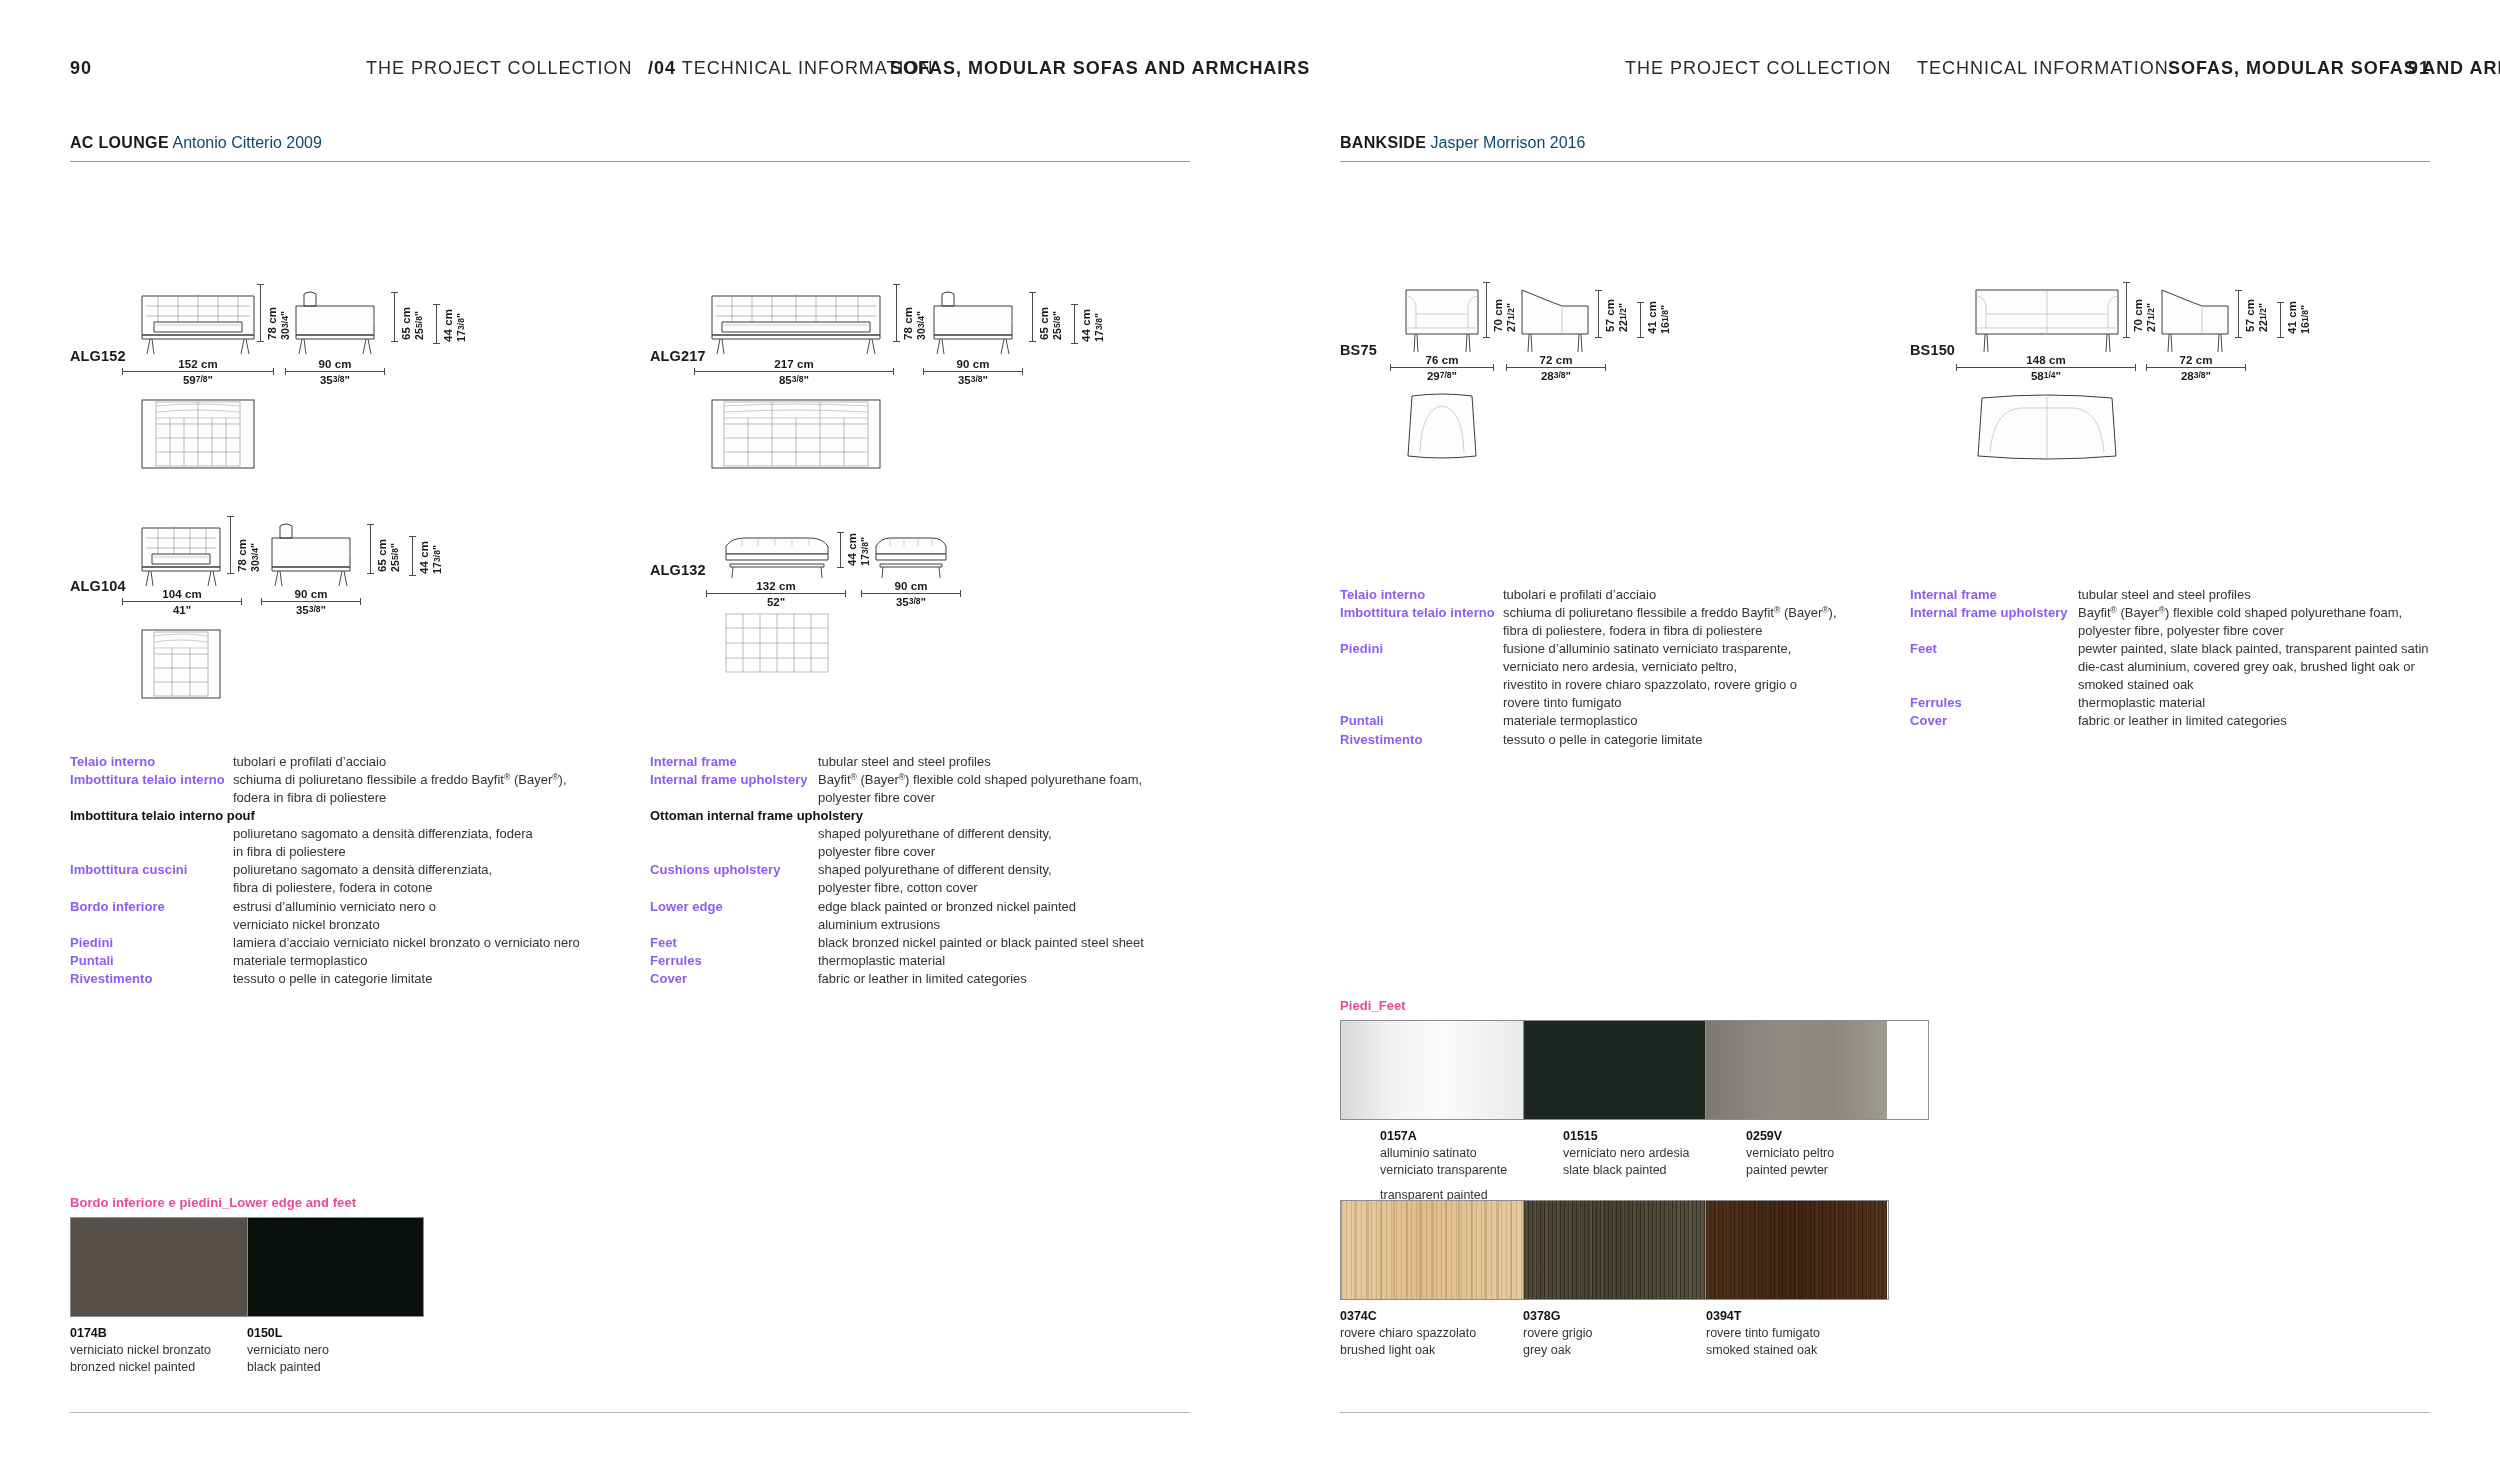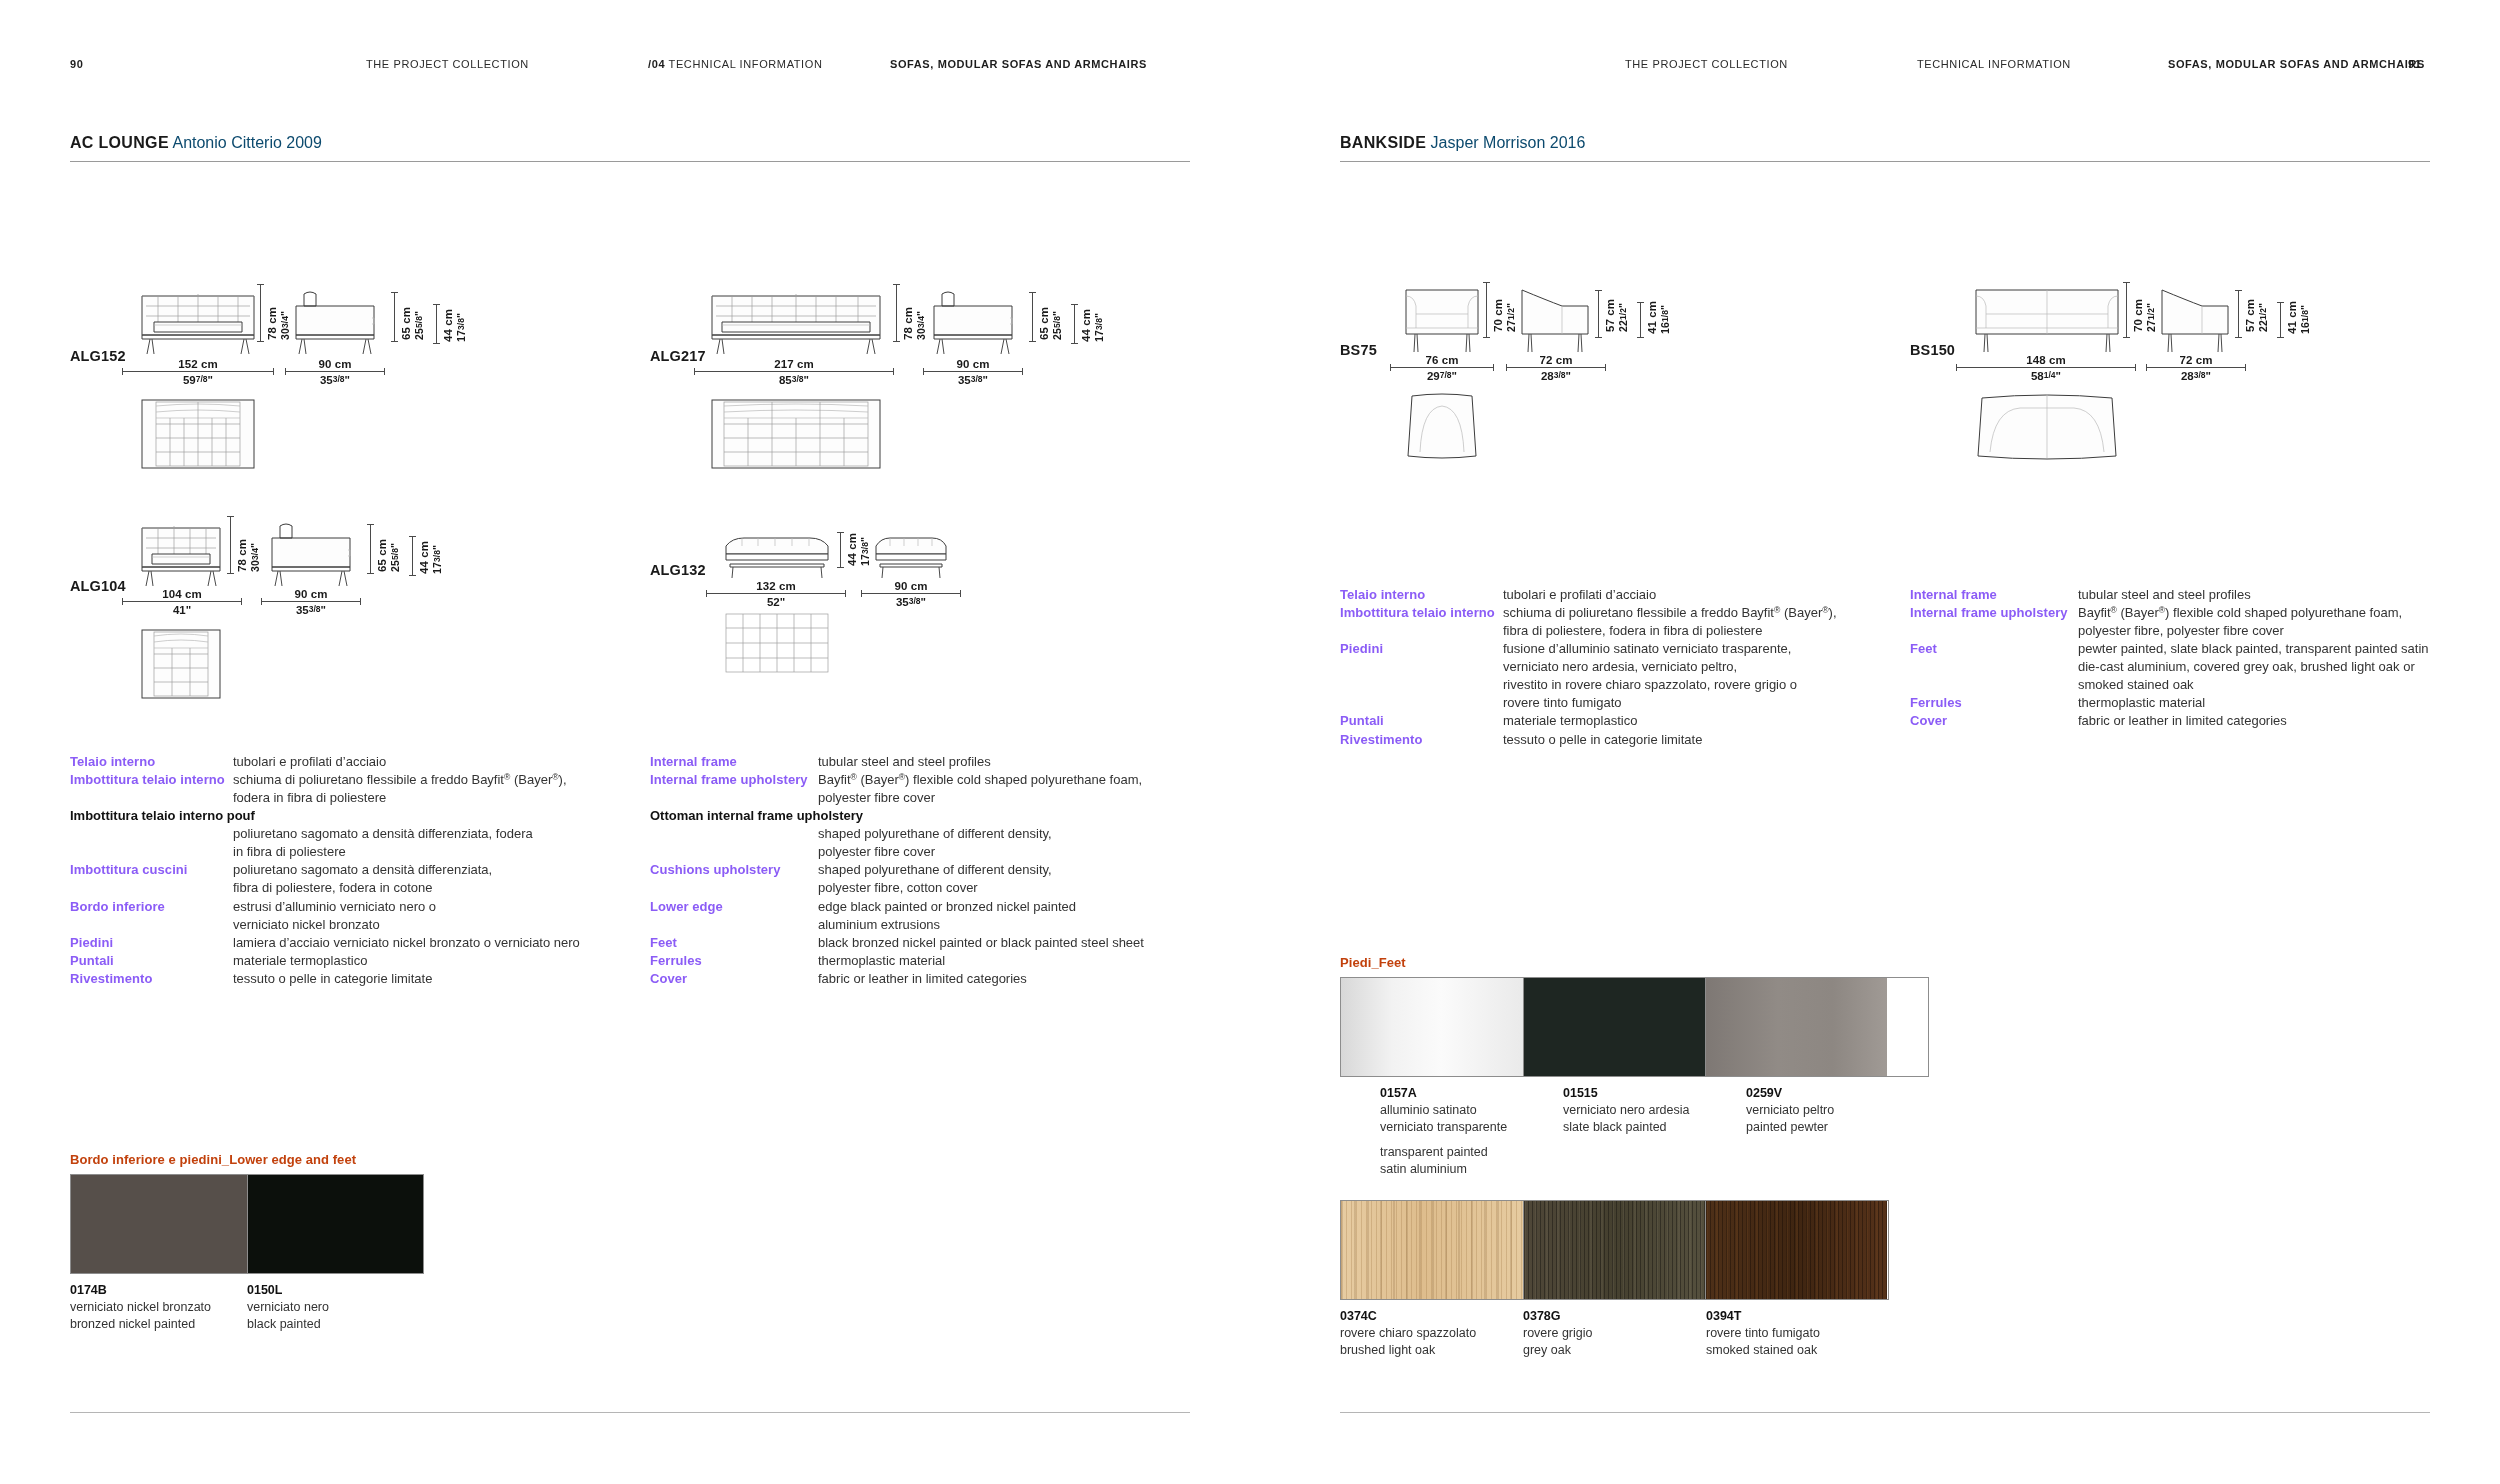--- a/index.html
+++ b/index.html
@@ -9,21 +9,21 @@
     font-family: "Liberation Sans", sans-serif;
     color: #1a1a1a;
     overflow: hidden;
   }
   .spread { position: relative; width: 2500px; height: 1484px; display: flex; }
   .page { position: relative; width: 1250px; height: 1484px; }
 
   
   .runhead {
     position: absolute; top: 58px; left: 0; width: 100%;
-    height: 22px; font-size: 11px; letter-spacing: .055em;
+    height: 22px; font-size: 18px; letter-spacing: .055em;
     color: #1d1d1d; text-transform: uppercase; padding-left: 8px;
   }
   .rh-item { position: absolute; white-space: nowrap; }
   .rh-light { font-weight: normal; color: #2a2a2a; }
 
   .page-left .rh-folio { left: 70px; font-weight: bold; }
   .page-left .rh-collection { left: 366px; }
   .page-left .rh-section { left: 648px; }
   .page-left .rh-chapter { left: 890px; font-weight: bold; }
 
@@ -90,22 +90,22 @@
     white-space: nowrap; letter-spacing: .005em;
   }
   .spec-def { color: #333; flex: 1 1 auto; }
   .spec-def .ln { display: block; white-space: nowrap; }
   .spec-full { font-weight: bold; color: #111; white-space: nowrap; }
   sup { font-size: .66em; vertical-align: .42em; }
 
   
   .fin-block { position: absolute; }
   .fin-title {
-    font-size: 13px; font-weight: bold; color: #c2410c;
-    margin-bottom: 7px; white-space: nowrap; letter-spacing: .005em;
+    font-size: 13px; font-weight: bold; color: #ec4899;
+    margin-bottom: 7px; white-space: nowrap; letter-spacing: .005em; margin-top: 43px;
   }
   .fin-swatches { display: flex; border: 1px solid #8d8d8d; }
   .fin-sw { height: 98px; position: relative; }
   .fin-sw + .fin-sw { border-left: 1px solid #8d8d8d; }
   .fin-labels { display: flex; margin-top: 8px; }
   .fin-lab { font-size: 12.5px; line-height: 1.34; }
   .fin-code { font-weight: bold; color: #111; }
   .fin-desc { color: #333; display: block; white-space: nowrap; }
   .fin-gap { display: block; height: 9px; }
 </style>

